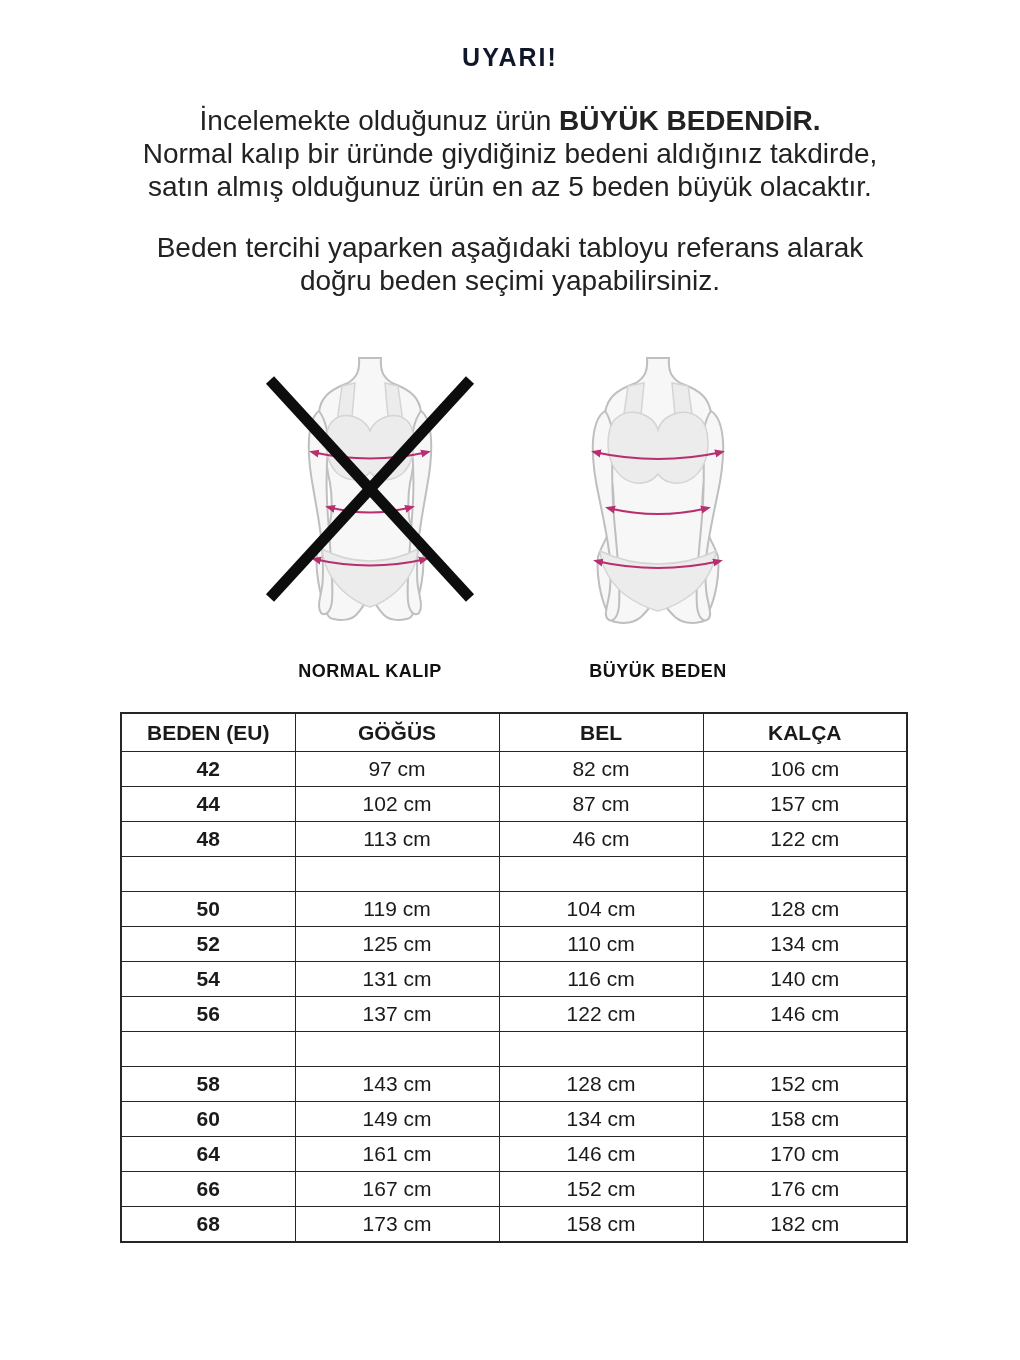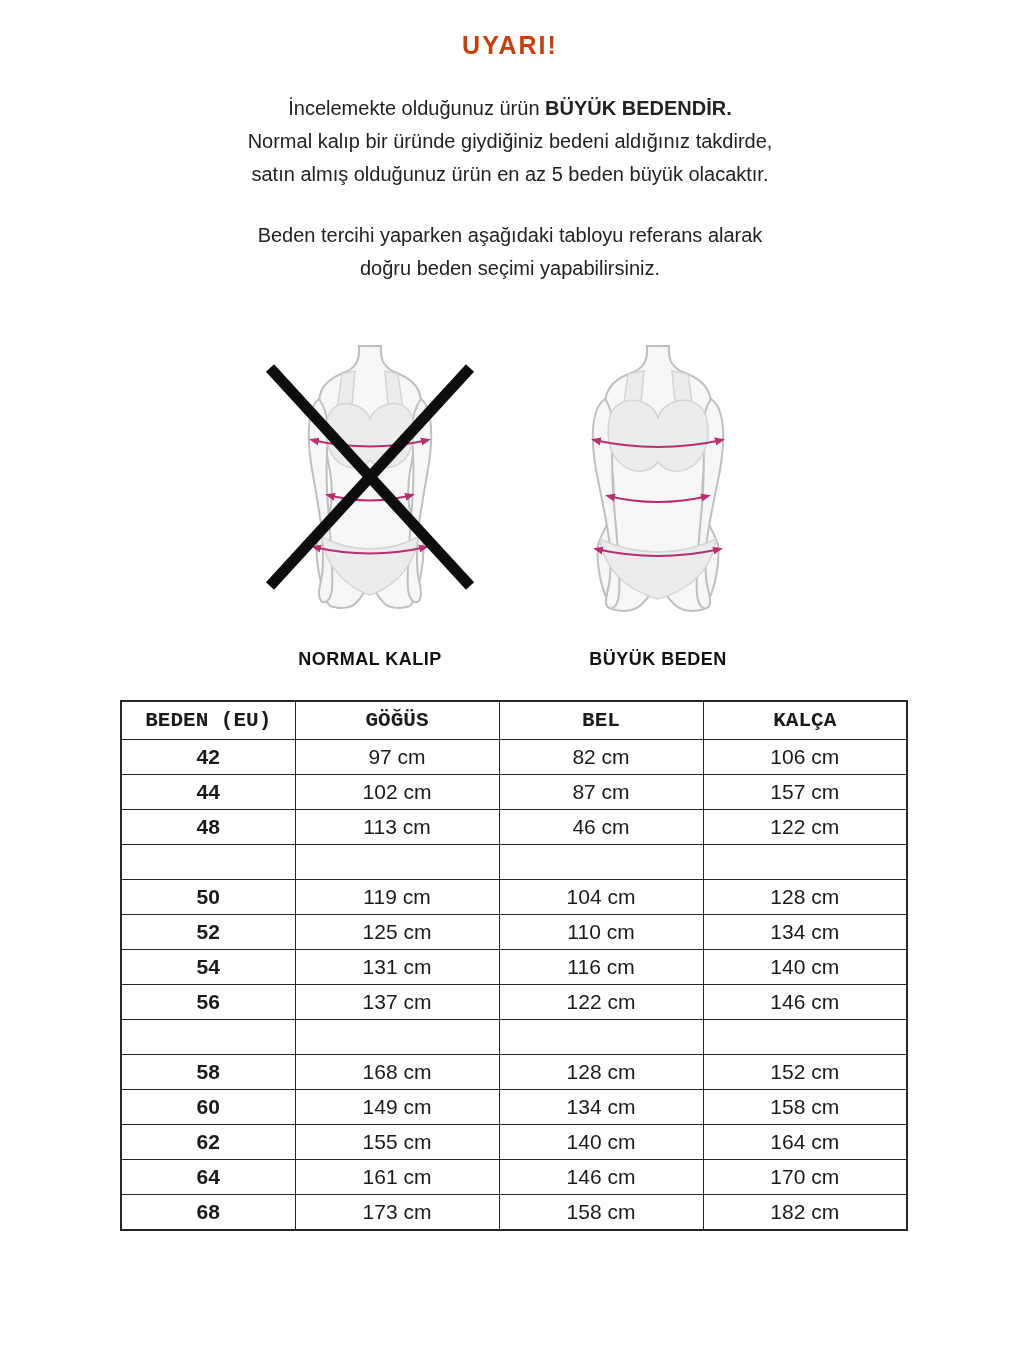--- a/index.html
+++ b/index.html
@@ -1,24 +1,24 @@
 <!DOCTYPE html>
 <html style="--arrow: #b82e6f; --cross: #0d0d0d;"><head>
 <meta charset="utf-8">
 <style>
   html,body { margin:0; padding:0; background:#ffffff; }
   .page {
     position:relative; width:1020px; height:1360px; background:#ffffff;
     font-family:"Liberation Sans", sans-serif; color:#1f1f1f; overflow:hidden;
   }
   .title {
-    margin-top:30px; text-align:center; font-size:25px; font-weight:bold;
-    letter-spacing:2px; color:#c2410c; line-height:30px;
-  }
-  .para { text-align:center; font-size:20px; line-height:33px; color:#222; }
+    margin-top:42px; text-align:center; font-size:25px; font-weight:bold;
+    letter-spacing:2px; color:#0f172a; line-height:30px;
+  }
+  .para { text-align:center; font-size:28px; line-height:33px; color:#222; }
   .para .bold { font-weight:bold; }
   .para-intro { margin-top:32px; }
   .para-note  { margin-top:28px; }
 
   .figures {
     margin-top:58px; display:flex; justify-content:center; gap:78px;
     transform:translateX(4px);
   }
   .figure-block { width:210px; text-align:center; }
   .figure-label {
@@ -30,21 +30,21 @@
   .arrow-head { fill:var(--arrow,#b82e6f); }
   .cross      { stroke:var(--cross,#0d0d0d); stroke-width:11; }
 
   .size-table {
     border-collapse:collapse; margin:30px 0 0 120px; width:786px;
     table-layout:fixed; font-size:21px; color:#1a1a1a; border:2px solid #262626;
   }
   .size-table th, .size-table td {
     border:1.5px solid #262626; text-align:center; padding:0; overflow:hidden;
   }
-  .size-table th { height:37px; font-weight:bold;font-family:Liberation Mono, monospace; }
+  .size-table th { height:37px; font-weight:bold; }
   .size-table td { height:34px; }
   .size-table td.size-col { font-weight:bold; }
 </style>
 </head>
 <body>
 
 <div class="page">
 
   <div class="title">UYARI!</div>
 
@@ -172,43 +172,43 @@
           <td>146 cm</td>
         </tr>
         <tr>
           <td class="size-col"></td>
           <td></td>
           <td></td>
           <td></td>
         </tr>
         <tr>
           <td class="size-col">58</td>
-          <td>168 cm</td>
+          <td>143 cm</td>
           <td>128 cm</td>
           <td>152 cm</td>
         </tr>
         <tr>
           <td class="size-col">60</td>
           <td>149 cm</td>
           <td>134 cm</td>
           <td>158 cm</td>
         </tr>
         <tr>
-          <td class="size-col">62</td>
-          <td>155 cm</td>
-          <td>140 cm</td>
-          <td>164 cm</td>
-        </tr>
-        <tr>
           <td class="size-col">64</td>
           <td>161 cm</td>
           <td>146 cm</td>
           <td>170 cm</td>
         </tr>
         <tr>
+          <td class="size-col">66</td>
+          <td>167 cm</td>
+          <td>152 cm</td>
+          <td>176 cm</td>
+        </tr>
+        <tr>
           <td class="size-col">68</td>
           <td>173 cm</td>
           <td>158 cm</td>
           <td>182 cm</td>
         </tr>
       </tbody>
   </table>
 
 </div>
 

